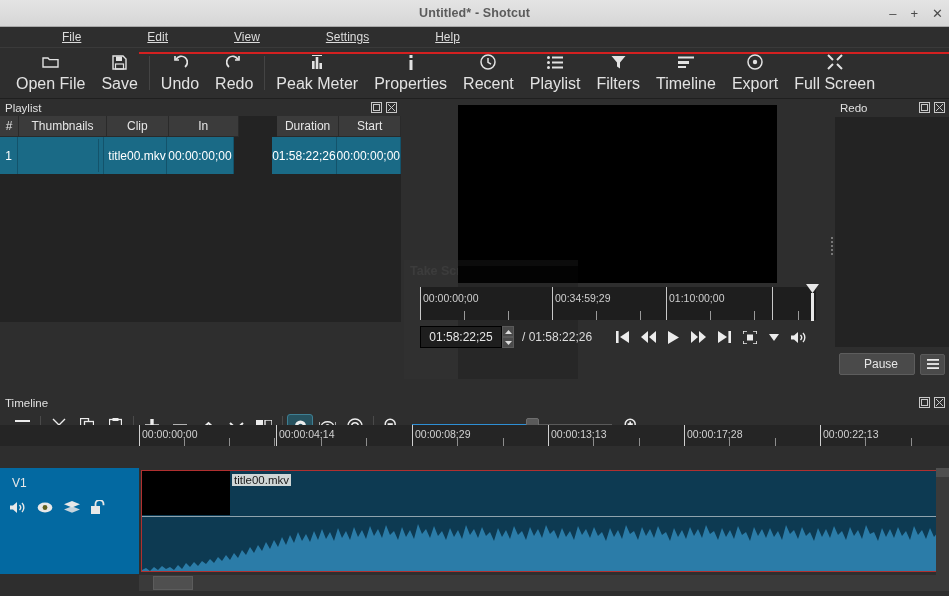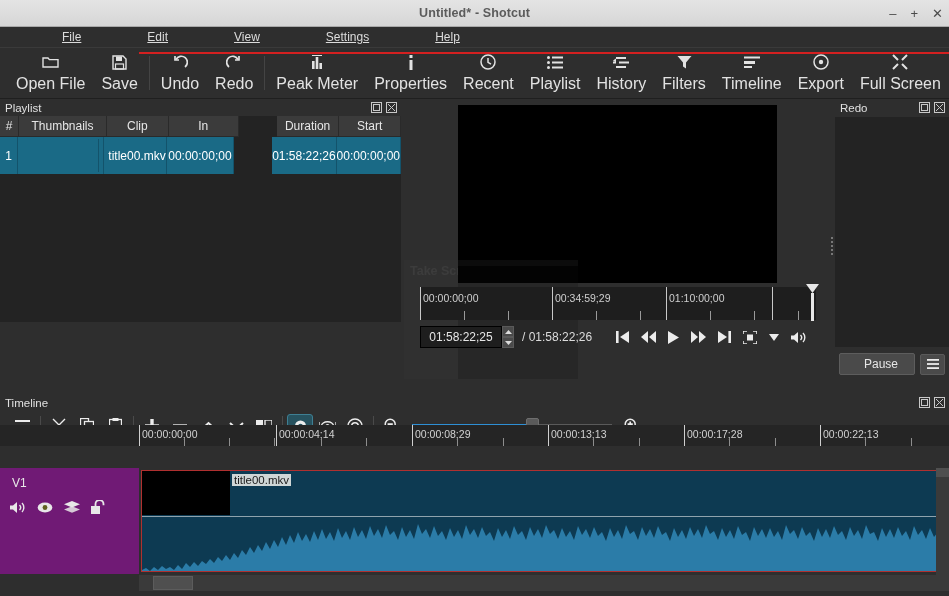--- a/index.html
+++ b/index.html
@@ -122,21 +122,21 @@
   .zoom-slider .fill { position:absolute; left:0; width:60%; height:3px; background:#2e8fd4; }
   .zoom-slider .knob { position:absolute; left:57%; width:13px;height:15px;background:#5a5a5a;
                        border:1px solid #6e6e6e; border-radius:2px; }
 
   .tl-ruler { position:absolute; left:0; top:31px; width:949px; height:21px; background:#252525; }
   .tl-ruler .lbl { position:absolute; top:3px; font-size:10.5px; color:#d2d2d2; padding-left:3px; white-space:nowrap;}
   .tl-ruler .maj { position:absolute; top:0; width:1px; height:21px; background:#d0d0d0; }
   .tl-ruler .min { position:absolute; top:13px; width:1px; height:8px; background:#8e8e8e; }
   .tl-redline { position:absolute; left:139px; top:52px; width:810px; height:2px; background:#d42020; }
 
-  .track-head { position:absolute; left:0; top:468px; width:139px; height:106px; background:#701a75; }
+  .track-head { position:absolute; left:0; top:468px; width:139px; height:106px; background:#0369a1; }
   .track-head .tname { font-size:12px; color:#e8e8e8; padding:8px 0 0 12px; }
   .th-icons { display:flex; align-items:center; gap:11px; padding:10px 0 0 10px; }
   .track-body { position:absolute; left:139px; top:468px; width:810px; height:106px; background:#2e2e2e; }
   .clip { position:absolute; left:2px; top:2px; width:806px; height:102px; background:#0d3a52;
           border:1px solid #b03030; overflow:hidden; }
   .clip .cthumb { position:absolute; left:0; top:0; width:88px; height:44px; background:#000; }
   .clip .clabel { position:absolute; left:90px; top:3px; font-size:11.5px; color:#1b1b1b;
                   background:#cfd6d6; padding:0 2px; }
   .clip .divline { position:absolute; left:0; right:0; top:45px; height:1px; background:#8fa3ad; }
   .clip .wave { position:absolute; left:0; right:0; top:46px; height:56px; }
@@ -256,34 +256,20 @@
               <circle cx="1.5" cy="11.5" r="1.5"></circle>
               <rect x="5" y="0.5" width="11" height="2"></rect>
               <rect x="5" y="5.5" width="11" height="2"></rect>
               <rect x="5" y="10.5" width="11" height="2"></rect>
             </g>
           </svg>
       </div>
       <div class="lb">Playlist</div>
     </div>
 
-    <div class="tb-item">
-      <div class="ic">
-        <svg width="16" height="13" viewBox="0 0 16 13">
-            <g fill="#e2e2e2">
-              <rect x="3" y="1" width="10" height="2"></rect>
-              <rect x="6" y="5.5" width="10" height="2"></rect>
-              <rect x="0" y="5.5" width="3" height="2"></rect>
-              <rect x="3" y="10" width="10" height="2"></rect>
-              <path d="M3 2.5l-3 2 3 2z"></path>
-            </g>
-          </svg>
-      </div>
-      <div class="lb">History</div>
-    </div>
 
     <div class="tb-item">
       <div class="ic">
         <svg width="15" height="15" viewBox="0 0 15 15">
             <path d="M0.5 1h14l-5.5 6.5v6l-3-2v-4z" fill="#e2e2e2"></path>
           </svg>
       </div>
       <div class="lb">Filters</div>
     </div>
 

